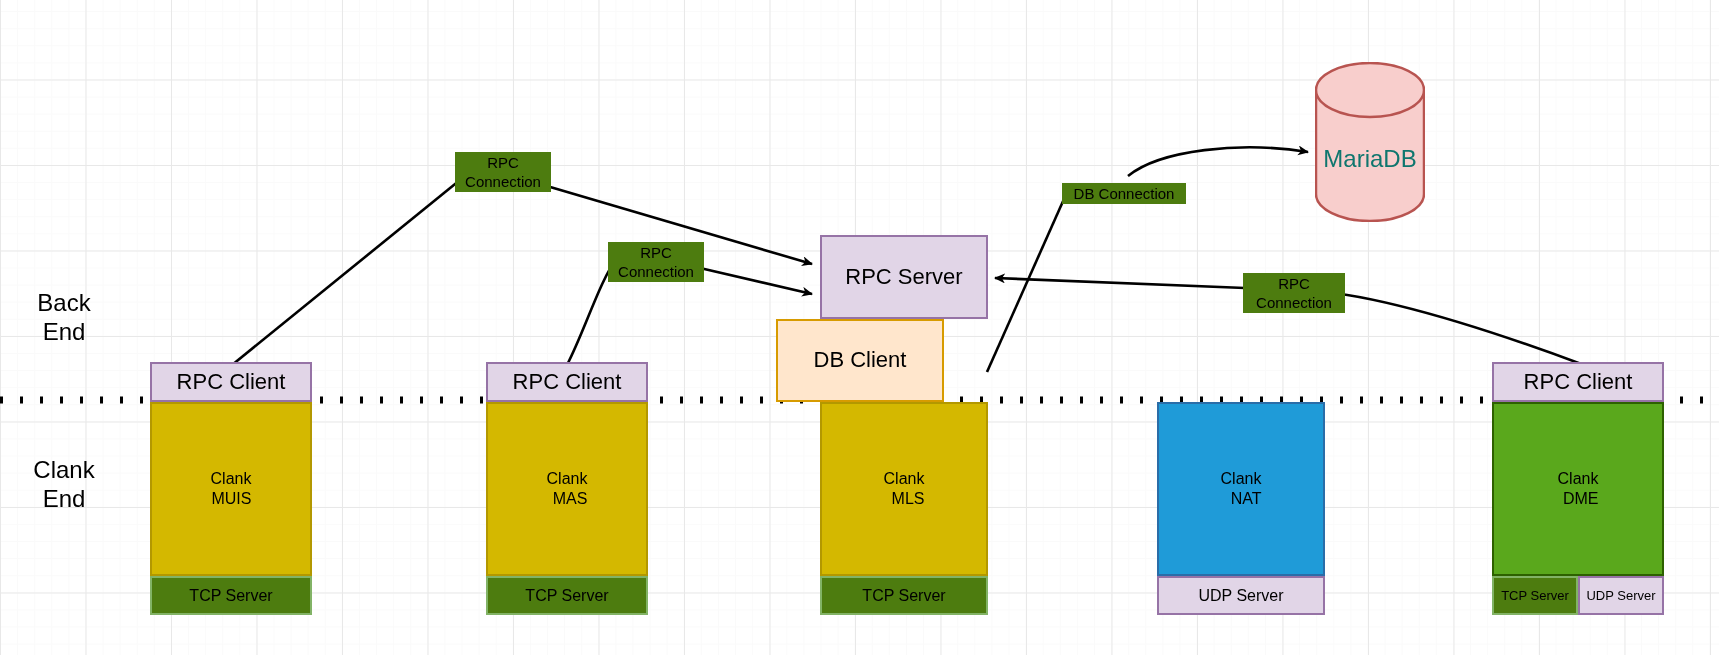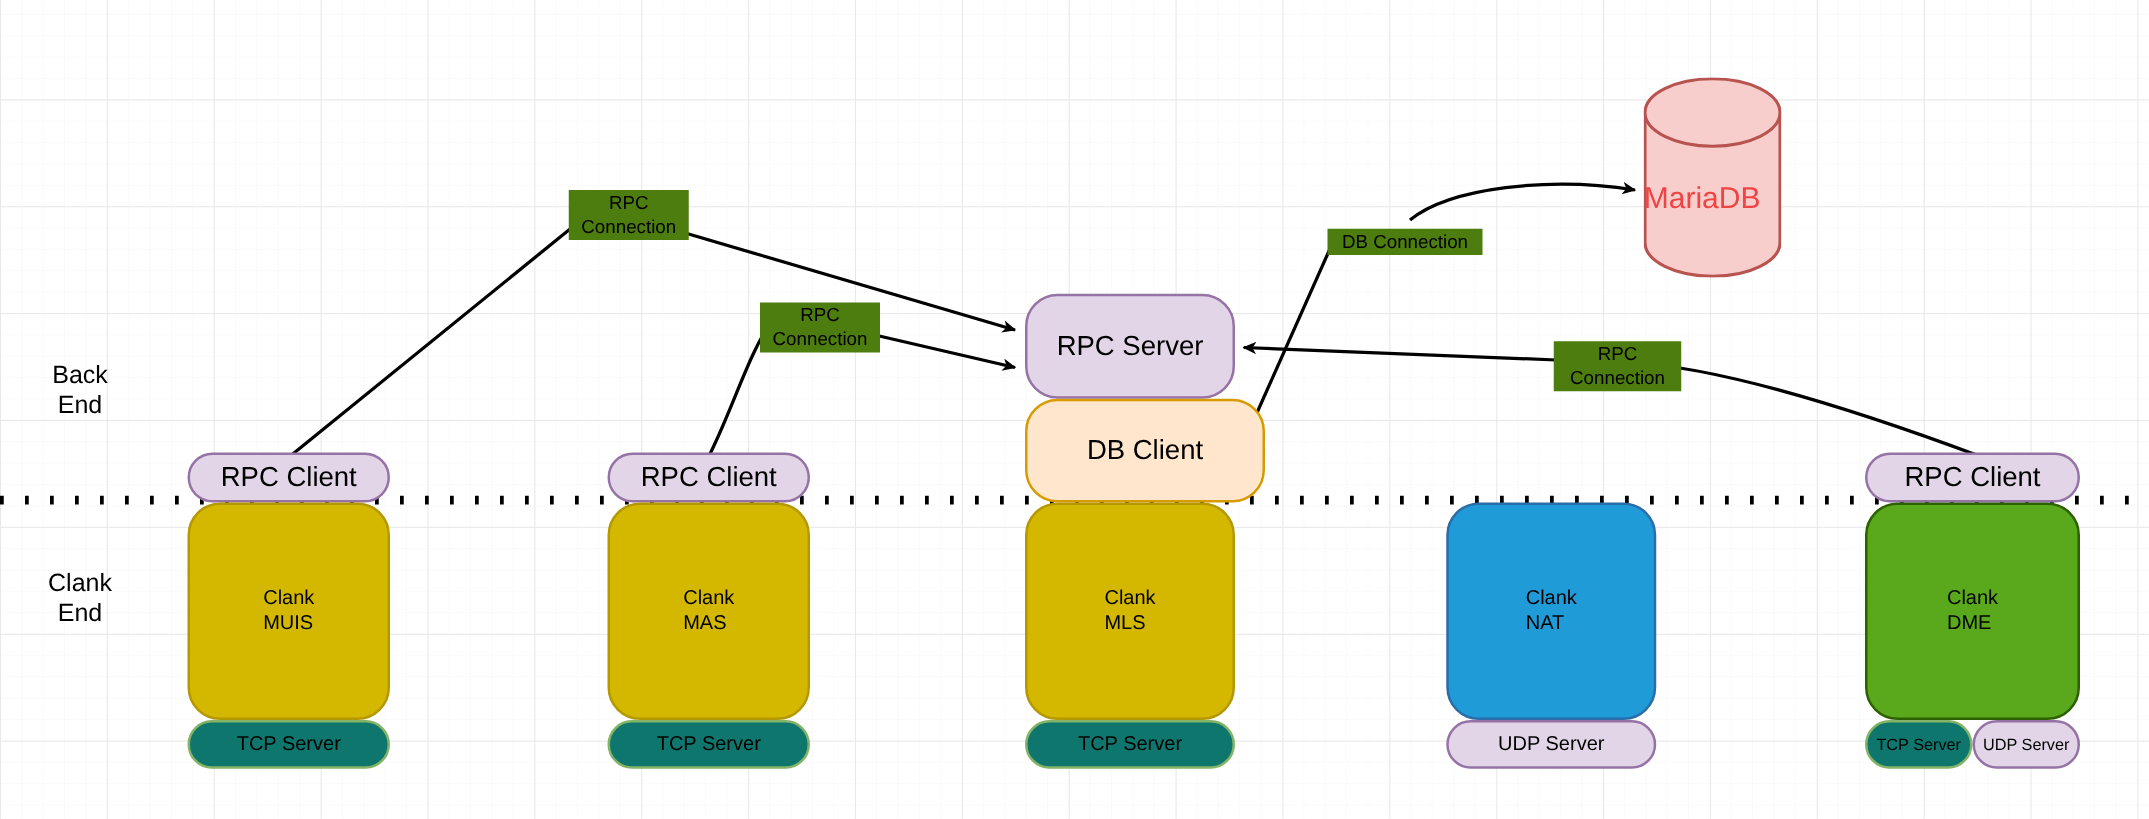--- a/index.html
+++ b/index.html
@@ -18,50 +18,50 @@
       linear-gradient(to right, #fafafa 1px, transparent 1px),
       linear-gradient(to bottom, #fafafa 1px, transparent 1px);
     background-size:85.5px 85.5px, 85.5px 85.5px, 17.1px 17.1px, 17.1px 17.1px;
     background-position:0 -6px,0 -6px,0 -6px,0 -6px;
   }
   #svg-layer{position:absolute;inset:0;width:1719px;height:655px;}
   
   .box{
     position:absolute;box-sizing:border-box;
     display:flex;align-items:center;justify-content:center;
-    text-align:left;line-height:1.22;white-space:pre-line;border-radius:26px;
+    text-align:right;line-height:1.22;white-space:pre-line;
   }
   .hdr{font-size:22px;border-width:2px;border-style:solid;}
   .body-box{font-size:16px;border-width:2px;border-style:solid;}
   .foot{font-size:16px;border-width:2px;border-style:solid;}
   .foot-sm{font-size:13px;border-width:2px;border-style:solid;}
 
   .c-purple{background:#e1d5e7;border-color:#9673a6;}
   .c-orange{background:#ffe6cc;border-color:#d79b00;}
   .c-yellow{background:#d4b800;border-color:#b39800;}
   .c-blue{background:#1f9bd8;border-color:#2a6da8;}
   .c-green{background:#5aa81c;border-color:#2d6100;}
-  .c-lgreen{background:#0f766e;border-color:#82b366;}
+  .c-lgreen{background:#4d7c0f;border-color:#82b366;}
 
   
   .side-label{
-    position:absolute;font-size:20px;line-height:1.22;
+    position:absolute;font-size:24px;line-height:1.22;
     text-align:center;white-space:pre-line;
   }
   
   .edge-label{
     position:absolute;font-size:15px;line-height:1.28;
     text-align:center;white-space:pre-line;
     background:#4d7c0f;padding:1px 2px;
   }
   
   .cyl{position:absolute;}
   .cyl-text{
-    position:absolute;width:100%;text-align:left;
-    font-size:24px;color:#ef4444;
+    position:absolute;width:100%;text-align:center;
+    font-size:24px;color:#0f766e;
   }
 </style>
 </head>
 <body>
 
 <div id="grid"></div>
 
 <svg id="svg-layer" viewBox="0 0 1719 655" xmlns="http://www.w3.org/2000/svg">
   <defs>
     <marker id="ah" markerWidth="12" markerHeight="12" refX="10" refY="5" orient="auto" markerUnits="userSpaceOnUse">
@@ -109,21 +109,21 @@
 <div class="box body-box c-yellow" style="left:150px;top:402px;width:162px;height:174px;">Clank
 MUIS</div>
 <div class="box foot c-lgreen" style="left:150px;top:576px;width:162px;height:39px;">TCP Server</div>
 
 <div class="box hdr c-purple" style="left:486px;top:362px;width:162px;height:40px;">RPC Client</div>
 <div class="box body-box c-yellow" style="left:486px;top:402px;width:162px;height:174px;">Clank
 MAS</div>
 <div class="box foot c-lgreen" style="left:486px;top:576px;width:162px;height:39px;">TCP Server</div>
 
 <div class="box hdr c-purple" style="left:820px;top:235px;width:168px;height:84px;">RPC Server</div>
-<div class="box hdr c-orange" style="left:820px;top:319px;width:192px;height:83px;">DB Client</div>
+<div class="box hdr c-orange" style="left:776px;top:319px;width:168px;height:83px;">DB Client</div>
 <div class="box body-box c-yellow" style="left:820px;top:402px;width:168px;height:174px;">Clank
 MLS</div>
 <div class="box foot c-lgreen" style="left:820px;top:576px;width:168px;height:39px;">TCP Server</div>
 
 <div class="box body-box c-blue" style="left:1157px;top:402px;width:168px;height:174px;">Clank
 NAT</div>
 <div class="box foot c-purple" style="left:1157px;top:576px;width:168px;height:39px;">UDP Server</div>
 
 <div class="box hdr c-purple" style="left:1492px;top:362px;width:172px;height:40px;">RPC Client</div>
 <div class="box body-box c-green" style="left:1492px;top:402px;width:172px;height:174px;">Clank

